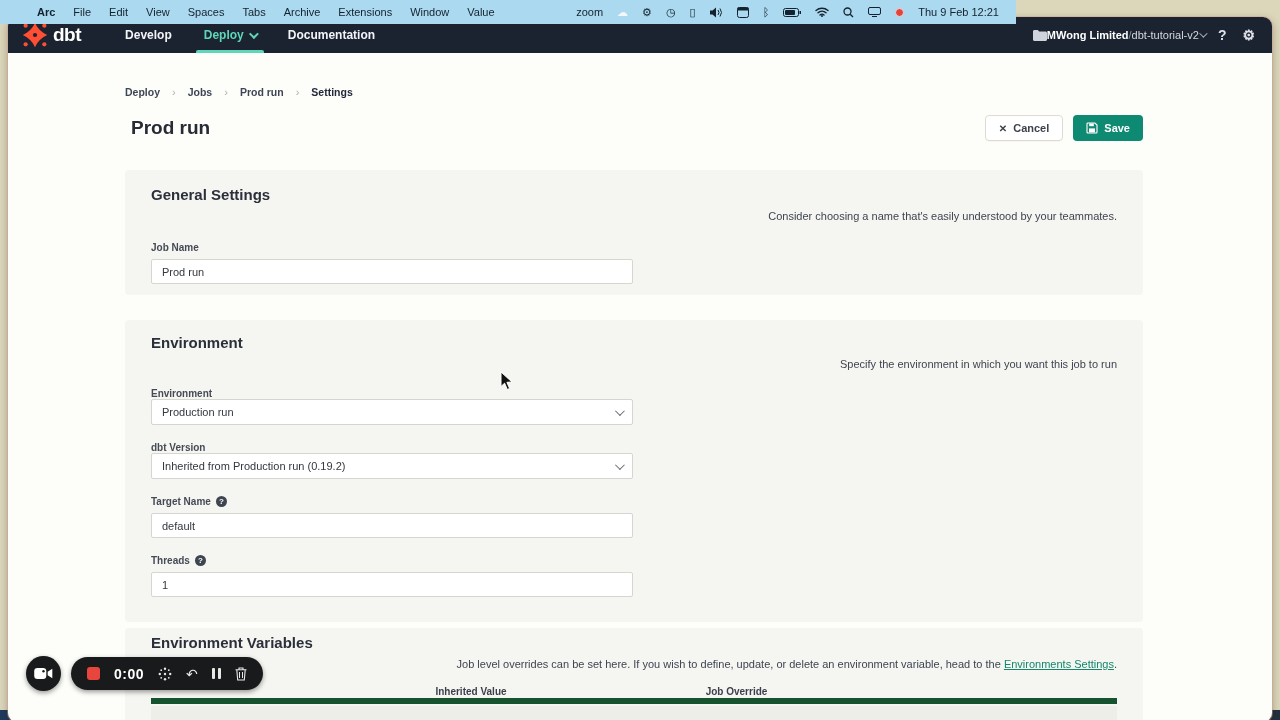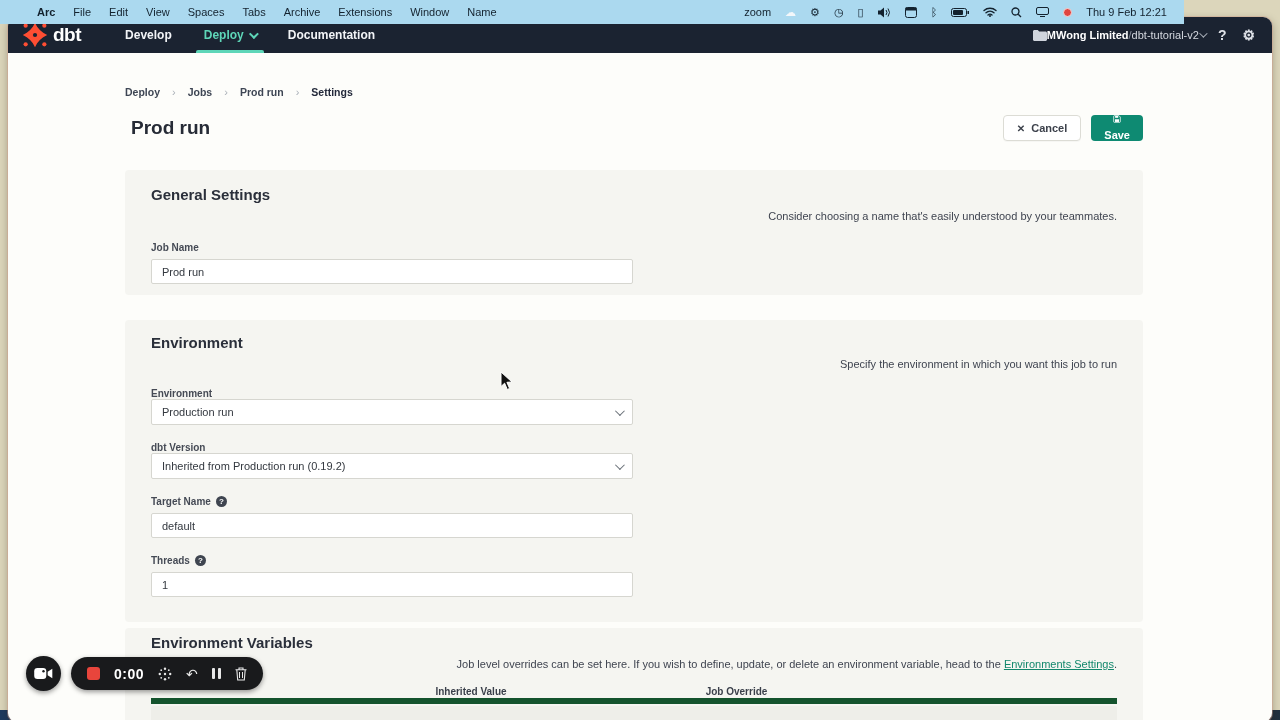--- a/index.html
+++ b/index.html
@@ -1,20 +1,20 @@
 <!DOCTYPE html>
 <html style="--menubar_bg: #abd9ef; --desktop_cream: #dcd6bb; --navbar_bg: #1b2331; --mint: #5ed6b8; --brand_orange: #ff4e33; --save_teal: #0e8a72; --link_teal: #12876c; --card_bg: #f5f5f1; --page_bg: #fdfdfa; --text_dark: #262b36; --recorder_bg: #191a1c; --record_red: #e8453c;"><head>
 <meta charset="utf-8">
 <style>
   * { margin:0; padding:0; box-sizing:border-box; }
   html,body { width:1280px; height:720px; overflow:hidden; }
   body { font-family:"Liberation Sans", sans-serif; background:var(--desktop_cream); position:relative; }
 
   
-  .menubar { position:absolute; top:0; left:0; width:1184px; height:17px;
+  .menubar { position:absolute; top:0; left:0; width:1016px; height:17px;
     background:var(--menubar_bg); display:flex; align-items:center; justify-content:space-between;
     font-size:11px; color:#13222e; padding:12px 10px; z-index:50; }
   .menubar .left, .menubar .right { display:flex; align-items:center; gap:0; }
   .menubar .left > span { padding:0 9px; white-space:nowrap; }
   .menubar .apple { font-size:12px; padding:0 6px 0 2px; }
   .menubar .app-name { font-weight:700; }
   .menubar .right > span { padding:0 7px; white-space:nowrap; display:inline-flex; align-items:center; }
   .menubar svg { display:block; }
   .rec-dot { width:9px; height:9px; border-radius:50%; background:#e0443e; border:1.5px solid #f4d7d6; display:inline-block; }
 
@@ -59,21 +59,21 @@
 
   .title-row { position:absolute; left:123px; top:60px; width:1012px; height:30px;
     display:flex; align-items:center; }
   .page-title { font-size:19px; font-weight:700; color:var(--text_dark); }
   .title-actions { margin-left:auto; display:flex; gap:10px; }
   .btn { height:26px; display:inline-flex; align-items:center; gap:6px; padding:0 13px;
     border-radius:4px; font-size:11px; font-weight:700; cursor:pointer; font-family:inherit; border:none; }
   .btn-cancel { background:#fff; border:1px solid #dcdcd5; color:#3c414b;
     box-shadow:0 1px 1px rgba(0,0,0,.03); }
   .btn-cancel .x { font-size:10px; }
-  .btn-save { background:var(--save_teal); color:#fff;flex-direction:column; }
+  .btn-save { background:var(--save_teal); color:#fff; }
 
   .card { position:absolute; left:117px; width:1018px; background:var(--card_bg); border-radius:4px;
     padding:14px 26px; }
   .card-1 { top:117px; height:125px; }
   .card-2 { top:267px; height:302px; }
   .card-3 { top:575px; height:120px; padding-top:6px; }
 
   .section-title { font-size:15px; font-weight:700; color:#2a2f3a; }
   .section-desc { font-size:11px; color:#3f4450; margin-top:7px;text-align:right; }
 
@@ -121,21 +121,21 @@
     <span class="apple"></span>
     <span class="app-name">Arc</span>
     <span>File</span>
     <span>Edit</span>
     <span>View</span>
     <span>Spaces</span>
     <span>Tabs</span>
     <span>Archive</span>
     <span>Extensions</span>
     <span>Window</span>
-    <span>Name</span>
+    <span>Value</span>
   </div>
   <div class="right">
     <span>zoom</span>
     <span style="color:#f3f7fa;">☁</span>
     <span>⚙</span>
     <span>◷</span>
     <span>▯</span>
     <span>
       <svg width="13" height="11" viewBox="0 0 13 11">
           <path d="M0 3.5h2.5L6 .5v10L2.5 7.5H0z" fill="#13222e"></path>

